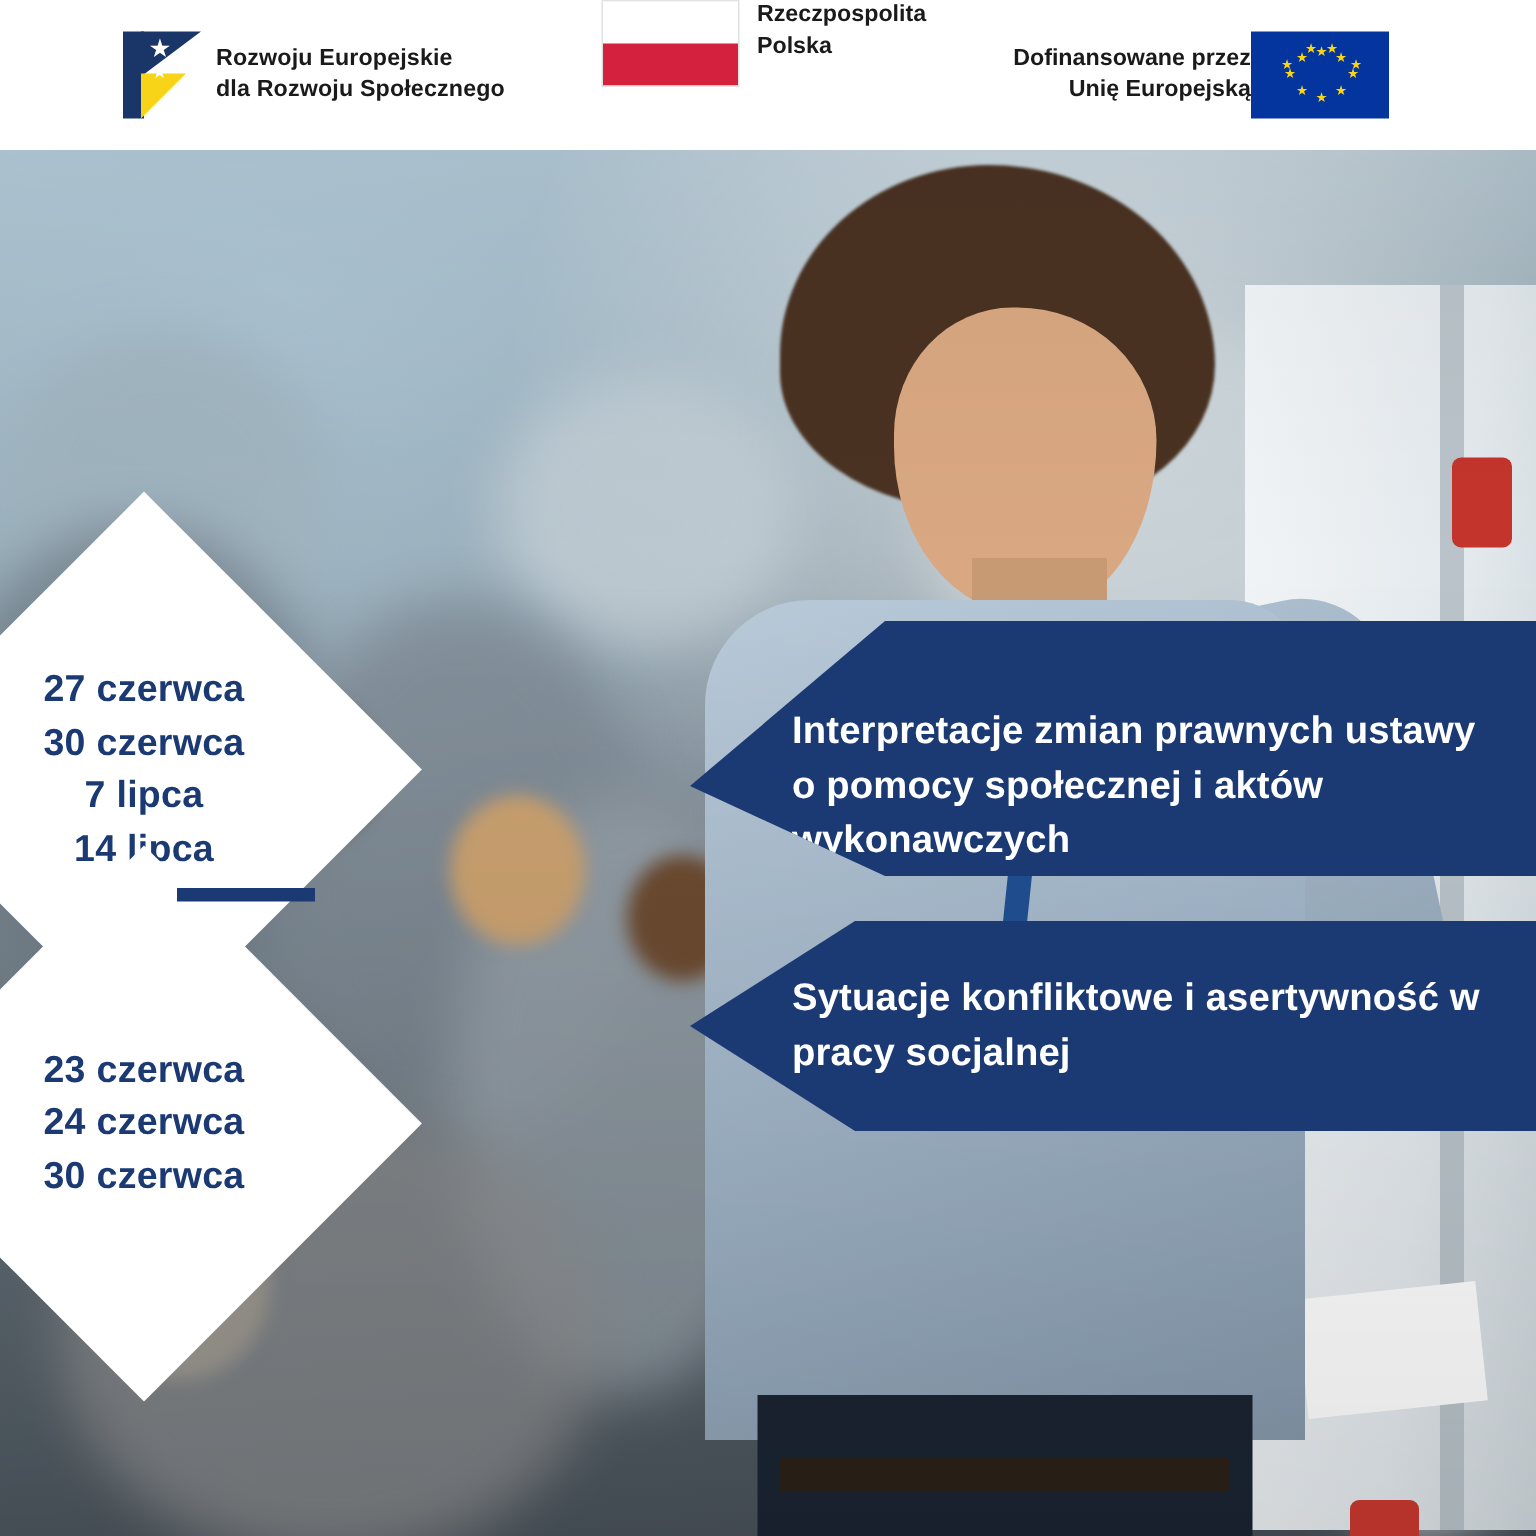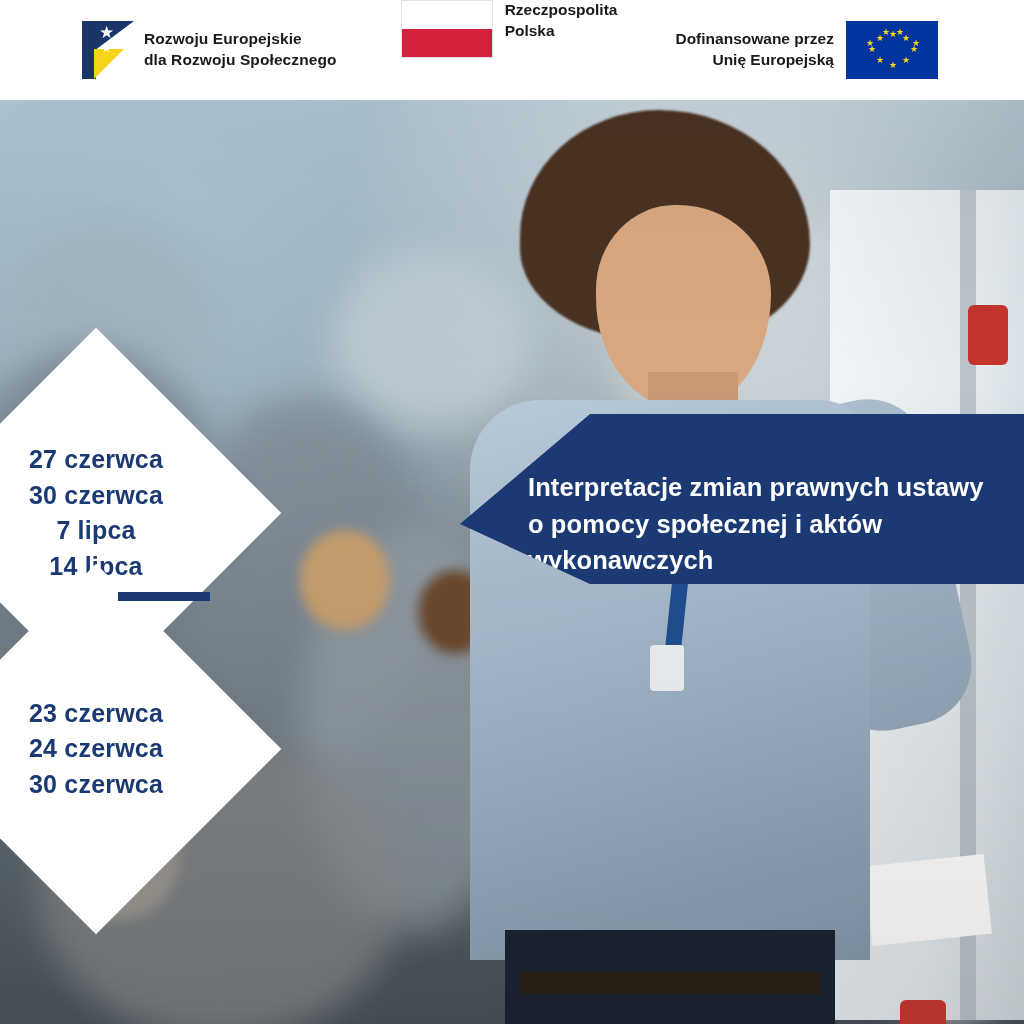--- a/index.html
+++ b/index.html
@@ -97,21 +97,21 @@
     color: #1a1a1a;
     font-size: 15.5px;
     font-weight: bold;
     line-height: 1.35;
   }
   .eu-block {
     display: flex;
     align-items: center;
     margin-left: 58px;
   }
-  .eu-text { text-align: right; margin-right: 12px; }
+  .eu-text { text-align: right; }
   .flag-eu {
     position: relative;
     width: 92px;
     height: 58px;
     background: #04359e;
     overflow: hidden;
   }
   .flag-eu .st {
     position: absolute;
     color: #f7d417;
@@ -405,14 +405,17 @@
       <div>23 czerwca</div>
       <div>24 czerwca</div>
       <div>30 czerwca</div>
     </div>
   </div>
 
   <div class="banner" id="banner-1">
     <div class="txt">Interpretacje zmian prawnych ustawy o pomocy społecznej i aktów wykonawczych</div>
   </div>
 
+  <div class="banner" id="banner-2">
+    <div class="txt">Sytuacje konfliktowe i asertywność w pracy socjalnej</div>
+  </div>
 
 </div>
 
 </body></html>

